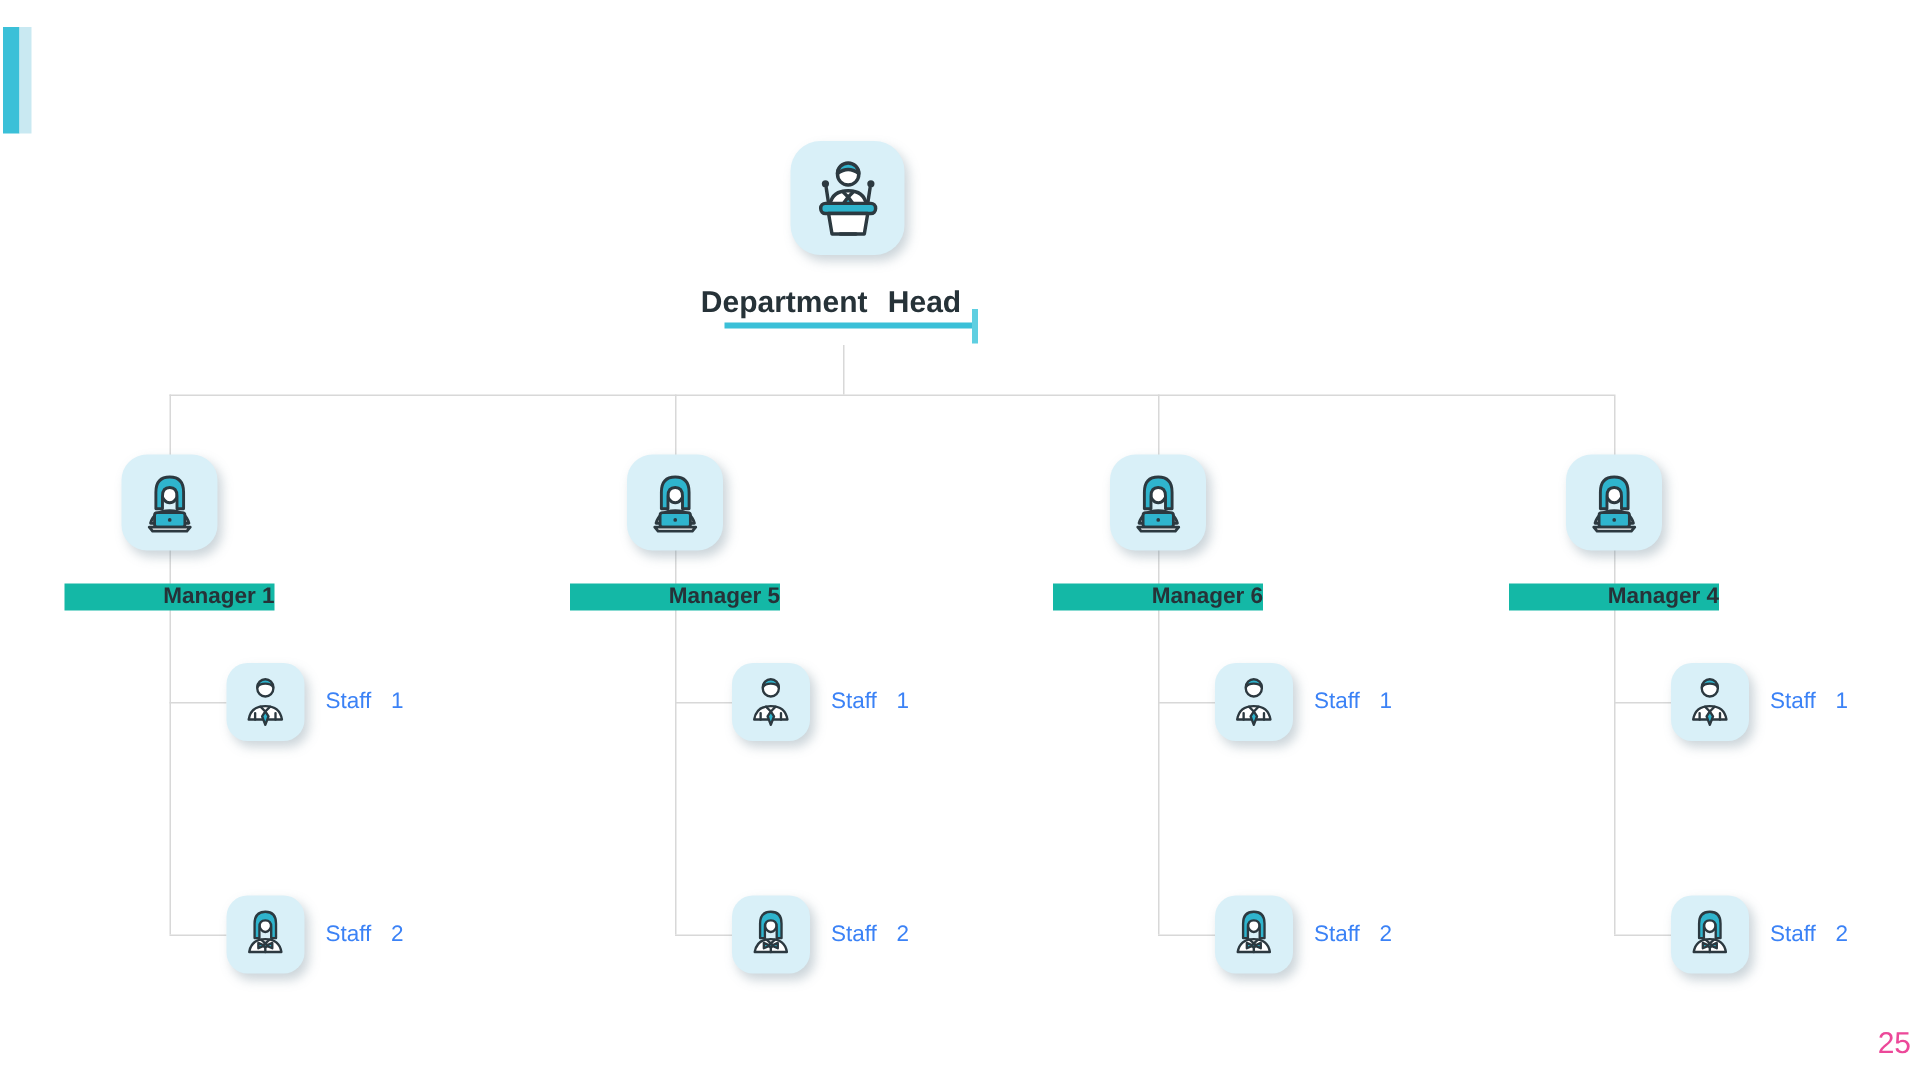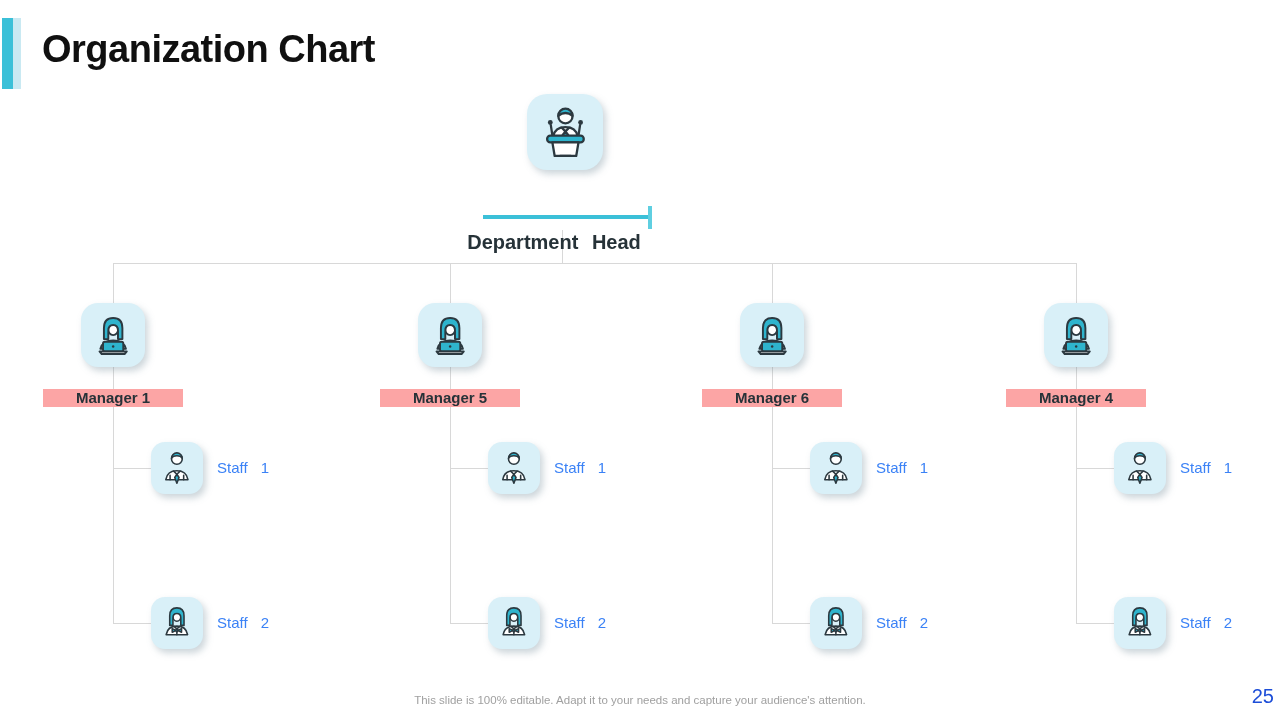--- a/index.html
+++ b/index.html
@@ -20,32 +20,32 @@
   
   .tile{position:absolute;background:var(--icon-bg,#d9f0f8);display:flex;align-items:center;justify-content:center;
         box-shadow:3px 4px 7px rgba(110,135,150,0.35);}
   .root-tile{width:76px;height:76px;border-radius:20px;}
   .mgr-tile{width:64px;height:64px;border-radius:17px;}
   .staff-tile{width:52px;height:52px;border-radius:14px;}
   .tile svg{width:88%;height:88%;}
 
   
   .root-label{position:absolute;left:454px;top:191px;width:200px;text-align:center;
-              font-size:20px;font-weight:bold;color:var(--text-dark,#263238);word-spacing:8px;margin-top:40px;}
+              font-size:20px;font-weight:bold;color:var(--text-dark,#263238);word-spacing:8px;}
   .root-underline{position:absolute;left:483px;top:215px;width:168px;height:4px;background:var(--accent-cyan,#3bc0d8);}
   .root-tick{position:absolute;left:648px;top:206px;width:4px;height:23px;background:#5fcfe1;}
-  .mgr-label{position:absolute;width:140px;text-align:center;font-size:15px;font-weight:bold;
-             color:var(--text-dark,#263238);background:#fca5a5;line-height:18px;top:389px;}
+  .mgr-label{position:absolute;width:140px;text-align:right;font-size:15px;font-weight:bold;
+             color:var(--text-dark,#263238);background:#14b8a6;line-height:18px;top:389px;}
   .staff-label{position:absolute;font-size:15px;color:#3b82f6;line-height:18px;word-spacing:9px;}
 
   
   .footer{position:absolute;left:0;right:0;top:694px;text-align:center;font-size:11.5px;
           color:var(--footer-gray,#a0a0a0);}
   .page-number{position:absolute;left:1236px;top:685px;width:38px;text-align:right;
-               font-size:20px;color:#1d4ed8;}
+               font-size:20px;color:#ec4899;}
 
   
   .s{stroke:var(--icon-outline,#2c3940);stroke-width:2.2;stroke-linecap:round;stroke-linejoin:round;}
   .f-cyan{fill:var(--icon-cyan,#2fb4cd);}
   .f-white{fill:#ffffff;}
   .f-dark{fill:var(--icon-outline,#2c3940);}
   .nofill{fill:none;}
 </style>
 </head>
 <body>
@@ -91,21 +91,20 @@
       <circle class="f-cyan s" cx="32" cy="42.5" r="1.5"></circle>
       <path class="nofill s" d="M32 45 v3.5"></path>
     </symbol>
   </defs>
 </svg>
 
 <div class="slide">
 
   <div class="accent-dark"></div>
   <div class="accent-light"></div>
-  <h1 class="title">Organization Chart</h1>
 
   <div>
     <div class="v" style="left:562px;top:230px;height:33px"></div>
     <div class="h" style="left:113px;top:263px;width:963px"></div>
 
     <div class="v" style="left:113px;top:263px;height:360px"></div>
     <div class="h" style="left:113px;top:468px;width:38px"></div>
     <div class="h" style="left:113px;top:623px;width:38px"></div>
 
     <div class="v" style="left:450px;top:263px;height:360px"></div>
@@ -199,16 +198,15 @@
       </svg>
   </div>
   <div class="staff-label" style="left:1180px;top:459px">Staff 1</div>
   <div class="tile staff-tile" style="left:1114px;top:597px">
     <svg>
         <use href="#sym-woman-scarf"></use>
       </svg>
   </div>
   <div class="staff-label" style="left:1180px;top:614px">Staff 2</div>
 
-  <div class="footer">This slide is 100% editable. Adapt it to your needs and capture your audience's attention.</div>
   <div class="page-number">25</div>
 
 </div>
 
 </body></html>

